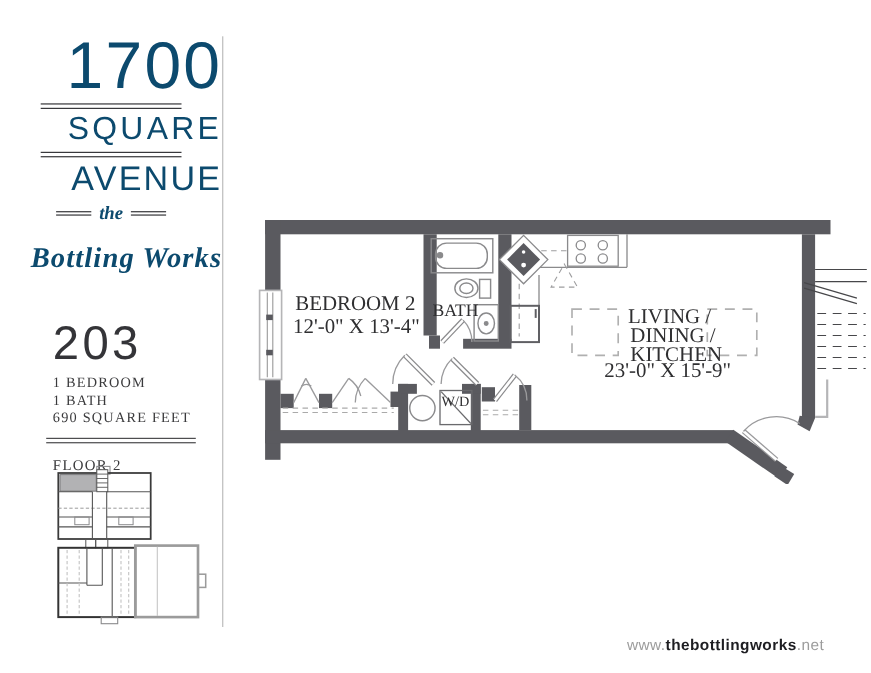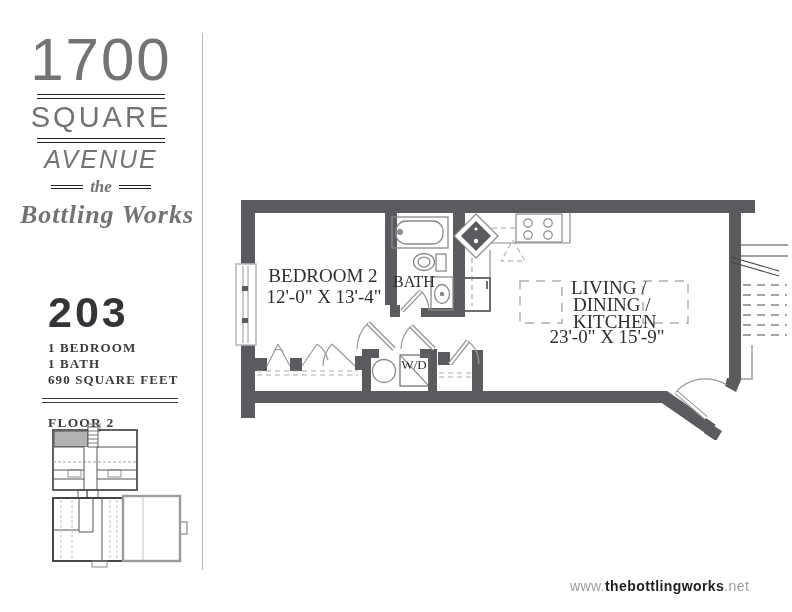--- a/index.html
+++ b/index.html
@@ -3,30 +3,30 @@
 <meta charset="utf-8">
 <style>
   html,body{margin:0;padding:0;}
   body{
     width:792px;height:612px;position:relative;background:#ffffff;
     font-family:"Liberation Sans",sans-serif;overflow:hidden;
   }
   
   .sidebar{position:absolute;left:0;top:0;width:202px;height:612px;}
   .divider{position:absolute;left:202px;top:33px;width:1px;height:537px;background:#b6b6b6;}
-  .logo{position:absolute;left:0;top:30px;width:202px;text-align:center;color:#737373;}
+  .logo{position:absolute;left:0;top:30px;width:202px;text-align:right;color:#0c4a6e;}
   .logo-1700{font-size:60px;line-height:1;letter-spacing:2px;font-weight:400;}
   .rule2{border-top:1px solid #232327;border-bottom:1px solid #232327;height:3px;width:128px;margin:4px auto 3px auto;}
   .logo-valley{font-size:29px;line-height:1.1;letter-spacing:3px;}
-  .logo-avenue{font-size:25px;line-height:1.1;letter-spacing:2px;font-style:italic;}
+  .logo-avenue{font-size:31px;line-height:1.1;letter-spacing:2px;}
   .the-row{display:flex;align-items:center;justify-content:center;gap:7px;margin-top:4px;}
   .the-row .tick{border-top:1px solid #232327;border-bottom:1px solid #232327;height:2px;width:32px;}
   .the-text{font-family:"Liberation Serif",serif;font-style:italic;font-size:17px;font-weight:600;}
-  .logo-script{font-family:"Liberation Serif",serif;font-style:italic;font-weight:700;font-size:26px;margin-top:3px;letter-spacing:1px;padding-left:12px;}
-  .unitinfo{position:absolute;left:48px;top:288px;color:#3a3a3c;font-weight:bold;}
+  .logo-script{font-family:"Liberation Serif",serif;font-style:italic;font-weight:700;font-size:26px;margin-top:16px;letter-spacing:1px;padding-left:12px;}
+  .unitinfo{position:absolute;left:48px;top:288px;color:#3a3a3c;}
   .unit-number{font-size:43px;letter-spacing:3px;color:#343438;}
   .unit-lines{font-family:"Liberation Serif",serif;font-size:13px;letter-spacing:1.1px;line-height:16px;margin-top:3px;}
   .info-rule{border-top:1px solid #3a3a3c;border-bottom:1px solid #3a3a3c;height:3px;width:136px;margin:10px 0 0 -6px;}
   .floor-label{font-family:"Liberation Serif",serif;font-size:13.5px;letter-spacing:1.2px;margin-top:12px;}
   
   .miniplan{position:absolute;left:45px;top:418px;}
   .mainplan{position:absolute;left:230px;top:195px;}
   svg text{font-family:"Liberation Serif",serif;fill:#2f2f31;}
   
   .footer{position:absolute;left:570px;top:578px;font-size:14px;letter-spacing:.4px;color:#9c9c9c;text-decoration:none;}

